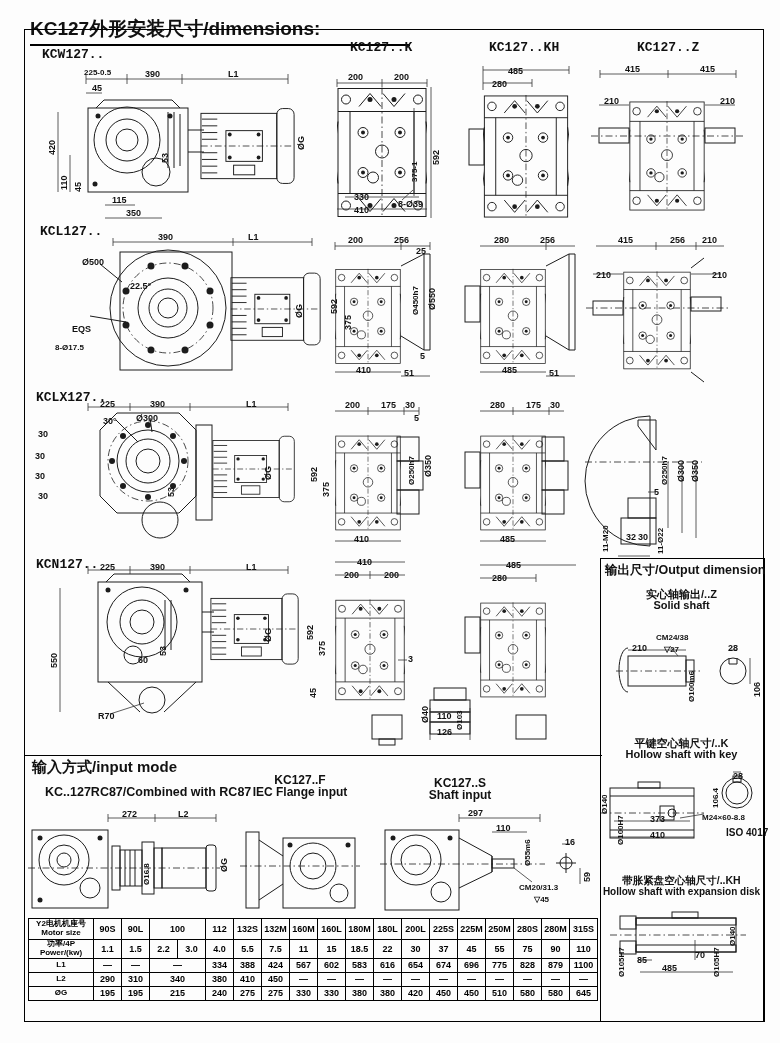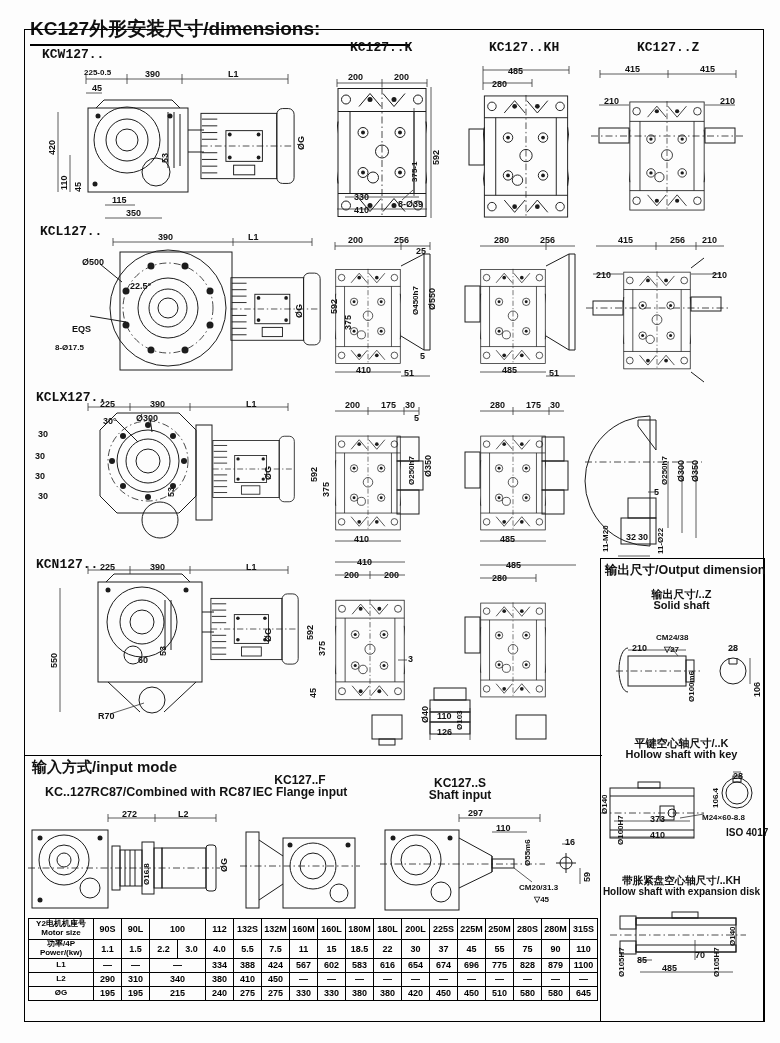--- a/index.html
+++ b/index.html
@@ -609,21 +609,21 @@
       <span class="d" style="left: 496px; top: 824px;">110</span>
       <span class="d v" style="left: 524px; top: 866px; font-size: 8px;">Ø55m6</span>
       <span class="d" style="left: 519px; top: 884px; font-size: 8px;">CM20/31.3</span>
       <span class="d" style="left: 534px; top: 896px; font-size: 8px;">▽45</span>
       <span class="d" style="left: 565px; top: 838px;">16</span>
       <span class="d v" style="left: 583px; top: 882px;">59</span>
     </div>
 
   <div class="opanel"></div>
   <div class="sect" style="left:605px;top:562px;font-size:12.5px">输出尺寸/Output dimension</div>
-  <div class="sect ctr" style="left:600px;top:587px;width:163px;font-size:11px">输出尺寸/..Z</div>
+  <div class="sect ctr" style="left:600px;top:587px;width:163px;font-size:11px">实心轴输出/..Z</div>
   <div class="sect ctr" style="left:600px;top:599px;width:163px;font-size:11px">Solid shaft</div>
   <div class="sect ctr" style="left:600px;top:736px;width:163px;font-size:11px">平键空心轴尺寸/..K</div>
   <div class="sect ctr" style="left:600px;top:748px;width:163px;font-size:11px">Hollow shaft with key</div>
   <div class="sect ctr" style="left:600px;top:874px;width:163px;font-size:10.5px">带胀紧盘空心轴尺寸/..KH</div>
   <div class="sect ctr" style="left:600px;top:886px;width:163px;font-size:10px">Hollow shaft with expansion disk</div>
 
   <div class="sect" style="left:32px;top:758px;font-size:15px">输入方式/input mode</div>
   <div class="sect" style="left:45px;top:785px;font-size:12.5px">KC..127RC87/Combined with RC87</div>
   <div class="sect ctr" style="left:240px;top:773px;width:120px;font-size:12px">KC127..F</div>
   <div class="sect ctr" style="left:240px;top:785px;width:120px;font-size:12px">IEC Flange input</div>

